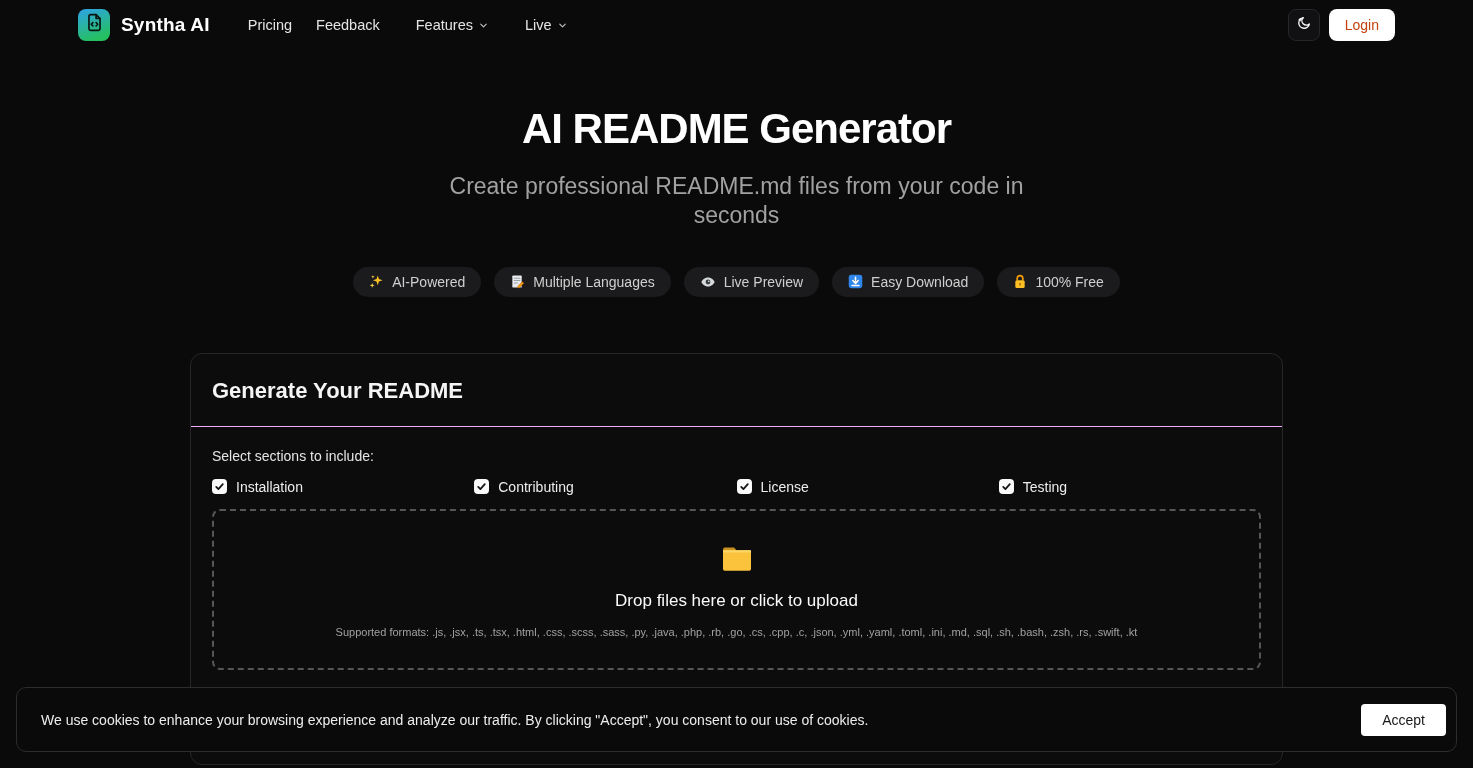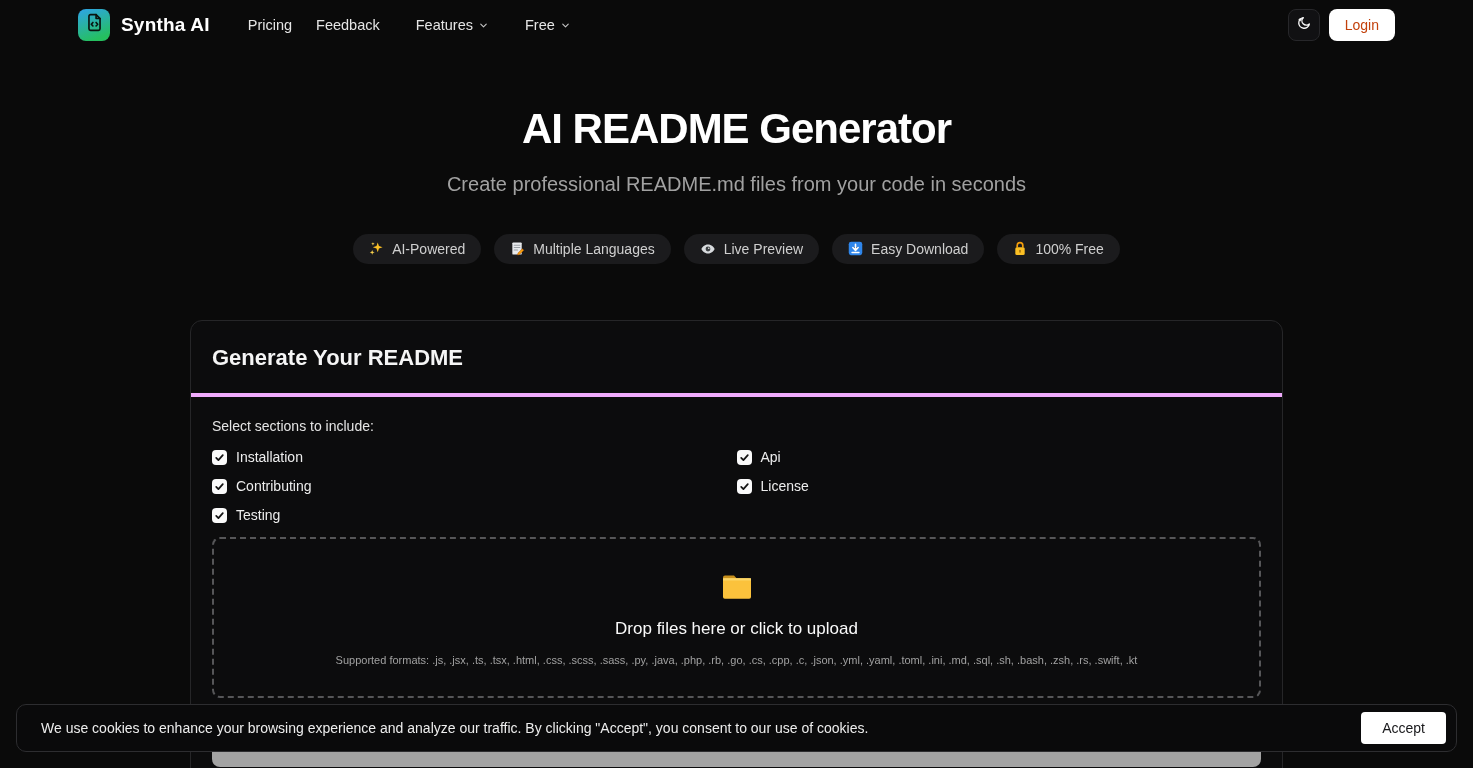--- a/index.html
+++ b/index.html
@@ -43,42 +43,42 @@
     border:none; border-radius:8px;
     padding:8px 16px; cursor:pointer;
     font-family:"Liberation Sans", sans-serif;
   }
 
   
   .hero { text-align:center; margin-top:57px; }
   .hero-title { font-size:42px; font-weight:700; color:#ffffff; letter-spacing:-1px; line-height:1.1; }
   .hero-subtitle {
     margin:20px auto 0; max-width:580px;
-    font-size:20px; line-height:1.25; color:#a1a1a1; font-weight:400;
+    font-size:23px; line-height:1.25; color:#a1a1a1; font-weight:400;
   }
   .badges { display:flex; justify-content:center; gap:13px; margin-top:37px; }
   .badge {
     display:flex; gap:8px;
     background:#1b1b1d; border-radius:9999px;
     padding:7px 16px; font-size:14px; color:#cfcfcf;
   }
   .badge svg { display:block; }
 
   
   .card {
     width:1093px; margin:56px auto 0;
     background:#0c0c0d;
     border:1px solid #262628; border-radius:12px;
   }
-  .card-header { padding:24px 21px 22px; border-bottom:4px solid #f0abfc; }
+  .card-header { padding:24px 21px 22px; border-bottom:1px solid #f0abfc; }
   .card-title { font-size:22px; font-weight:700; color:#f5f5f5; }
   .card-body { padding:21px; }
   .sections-label { font-size:14px; color:#e5e5e5; }
   .sections-grid {
-    display:grid; grid-template-columns:1fr 1fr;
+    display:grid; grid-template-columns:1fr 1fr 1fr 1fr;
     row-gap:13px; margin-top:15px;
   }
   .check-item { display:flex; align-items:center; gap:9px; cursor:pointer; }
   .checkbox {
     width:15px; height:15px; border-radius:4px; background:#fafafa;
     display:flex; align-items:center; justify-content:center; flex:none;
   }
   .check-label { font-size:14px; color:#ededed; }
 
   .dropzone {
@@ -90,21 +90,21 @@
   .dz-text { margin-top:13px; font-size:17px; color:#fafafa; }
   .dz-formats { margin-top:15px; font-size:11px; color:#a1a1a1; }
 
   .generate-btn {
     margin-top:19px; height:50px; width:100%;
     background:#a3a3a3; border:none; border-radius:8px; cursor:pointer;
   }
 
   
   .cookie-banner {
-    position:fixed; left:16px; right:16px; bottom:16px; height:48px;
+    position:fixed; left:16px; right:16px; bottom:16px; height:65px;
     background:#0a0a0b; border:1px solid #2d2d30; border-radius:10px;
     display:flex; align-items:center; padding:0 10px 0 24px; z-index:50;
   }
   .cookie-text { font-size:14px; color:#ededed; flex:1; }
   .accept-btn {
     background:#ffffff; color:#18181b;
     font-size:14px; font-weight:500;
     border:none; border-radius:4px; padding:8px 21px; cursor:pointer;
     font-family:"Liberation Sans", sans-serif;
   }
@@ -136,21 +136,21 @@
     </span>
     <span class="nav-link" style="margin-left:12px;">
       <span>Features</span>
       <span class="chev">
         <svg width="11" height="11" viewBox="0 0 24 24" fill="none" stroke="#e5e5e5" stroke-width="2.4" stroke-linecap="round" stroke-linejoin="round">
             <path d="M6 9l6 6 6-6"></path>
           </svg>
       </span>
     </span>
     <span class="nav-link" style="margin-left:12px;">
-      <span>Free</span>
+      <span>Live</span>
       <span class="chev">
         <svg width="11" height="11" viewBox="0 0 24 24" fill="none" stroke="#e5e5e5" stroke-width="2.4" stroke-linecap="round" stroke-linejoin="round">
             <path d="M6 9l6 6 6-6"></path>
           </svg>
       </span>
     </span>
   </nav>
 
   <div class="nav-spacer"></div>
 
@@ -238,28 +238,20 @@
     <div class="sections-label">Select sections to include:</div>
 
     <div class="sections-grid">
       <label class="check-item">
         <span class="checkbox">
           <svg width="11" height="11" viewBox="0 0 12 12" fill="none" stroke="#141414" stroke-width="1.9" stroke-linecap="round" stroke-linejoin="round">
               <path d="M2.4 6.4l2.4 2.4 4.8-5.4"></path>
             </svg>
         </span>
         <span class="check-label">Installation</span>
-      </label>
-      <label class="check-item">
-        <span class="checkbox">
-          <svg width="11" height="11" viewBox="0 0 12 12" fill="none" stroke="#141414" stroke-width="1.9" stroke-linecap="round" stroke-linejoin="round">
-              <path d="M2.4 6.4l2.4 2.4 4.8-5.4"></path>
-            </svg>
-        </span>
-        <span class="check-label">Api</span>
       </label>
       <label class="check-item">
         <span class="checkbox">
           <svg width="11" height="11" viewBox="0 0 12 12" fill="none" stroke="#141414" stroke-width="1.9" stroke-linecap="round" stroke-linejoin="round">
               <path d="M2.4 6.4l2.4 2.4 4.8-5.4"></path>
             </svg>
         </span>
         <span class="check-label">Contributing</span>
       </label>
       <label class="check-item">

